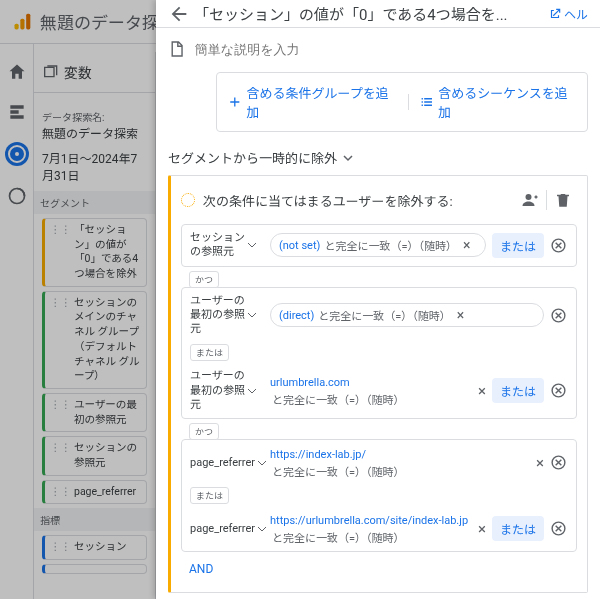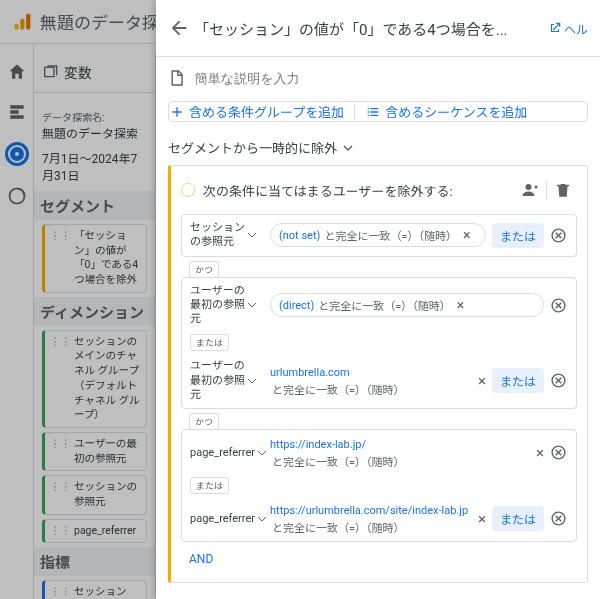--- a/index.html
+++ b/index.html
@@ -16,42 +16,42 @@
 .left-rail .ic.active { background:#1a73e8; border-radius:50%; width:24px; height:24px; }
 .left-rail .ic.active svg { fill:#fff; }
 
 .var-panel { position: absolute; top: 52px; left: 34px; width: 122px; height: calc(100% - 44px); border-right: 1px solid #dadce0; background: #fff; overflow: hidden; }
 .var-h { display:flex; align-items:center; padding: 10px 8px; border-bottom: 1px solid #dadce0; }
 .var-h svg { width:16px; height:16px; margin-right:6px; fill:#5f6368; }
 .var-h span { font-size:14px; color:#3c4043; }
 .var-body { padding: 8px; font-size: 11px; color:#5f6368; }
 .subhead { font-size:10px; color:#5f6368; margin-top:8px; }
 .subval { font-size:12px; color:#3c4043; margin-bottom:8px; }
-.section-label { background:#f1f3f4; font-size:15px; color:#5f6368; padding:4px 6px; margin: 4px -8px; font-weight: bold; }
+.section-label { background:#f1f3f4; font-size:10px; color:#5f6368; padding:4px 6px; margin: 4px -8px; }
 .chip { border:1px solid #dadce0; border-left:3px solid #34a853; border-radius:4px; padding:4px 5px; margin:4px 0; font-size:10.5px; color:#3c4043; line-height:1.4; display:flex; align-items:flex-start; }
 .chip.orange { border-left-color:#f9ab00; }
 .chip .grip { color:#9aa0a6; margin-right:3px; flex-shrink:0; }
 
 
 .dim { position: absolute; inset: 0; background: rgba(0,0,0,0.25); }
 
 
 .modal { position: absolute; top: 0; left: 156px; right: 0; bottom: 0; background: #fff; box-shadow: -2px 0 6px rgba(0,0,0,0.2); display:flex; flex-direction:column; }
-.modal-h { display:flex; align-items:center; padding: 10px 12px; height:57px; border-bottom: 1px solid #dadce0; }
+.modal-h { display:flex; align-items:center; padding: 10px 12px; height:28px; border-bottom: 1px solid #dadce0; }
 .modal-h .back { width:22px; height:22px; cursor:pointer; display:flex; align-items:center; }
 .modal-h .title { font-size:15px; flex:1; white-space:nowrap; overflow:hidden; text-overflow:ellipsis; margin-left:4px; }
 .modal-h .help { color:#1a73e8; font-size:12px; display:flex; align-items:center; }
 .modal-h .help svg { fill:#1a73e8; width:14px; height:14px; margin-right:2px; }
 
 .modal-body { padding: 12px; overflow: auto; flex:1; }
 .desc-row { display:flex; align-items:center; margin-bottom: 14px; }
 .desc-row svg { width:18px; height:18px; fill:#5f6368; margin-right:10px; }
 .desc-row input { border:none; outline:none; font-size:13px; color:#5f6368; width:100%; }
 
-.action-box { border:1px solid #dadce0; border-radius:4px; display:flex; align-items:center; font-size:13px; margin-bottom:16px; }
+.action-box { border:1px solid #dadce0; border-radius:4px; padding: 10px; display:flex; align-items:center; font-size:13px; margin-bottom:16px;margin-left:48px; }
 .action-box .lnk { color:#1a73e8; display:flex; align-items:center; cursor:pointer; }
 .action-box .plus { width:16px; height:16px; fill:#1a73e8; margin-right:4px; }
 .action-box .divider { width:1px; height:16px; background:#dadce0; margin: 0 10px; }
 
 .sec-title { font-size:13px; color:#3c4043; margin: 4px 0 8px; display:flex; align-items:center; }
 .sec-title svg { width:10px; height:10px; margin-left:6px; }
 
 .cond-card { border:1px solid #dadce0; border-left:3px solid #f9ab00; border-radius:2px; padding:10px; }
 .cond-head { display:flex; align-items:center; margin-bottom:10px; }
 .dotted-circle { width:14px; height:14px; border:1.5px dotted #f9ab00; border-radius:50%; margin-right:8px; }
@@ -128,21 +128,20 @@
       <div class="subhead">データ探索名:</div>
       <div class="subval">無題のデータ探索</div>
       <div class="subval">7月1日～2024年7月31日</div>
 
       <div class="section-label">セグメント</div>
       <div class="chip orange">
           <span class="grip">⋮⋮</span>
           <span>「セッション」の値が「0」である4つ場合を除外</span>
         </div>
 
-      <div class="section-label">ディメンション</div>
       <div class="chip">
           <span class="grip">⋮⋮</span>
           <span>セッションのメインのチャネル グループ（デフォルトチャネル グループ）</span>
         </div>
       <div class="chip">
           <span class="grip">⋮⋮</span>
           <span>ユーザーの最初の参照元</span>
         </div>
       <div class="chip">
           <span class="grip">⋮⋮</span>

